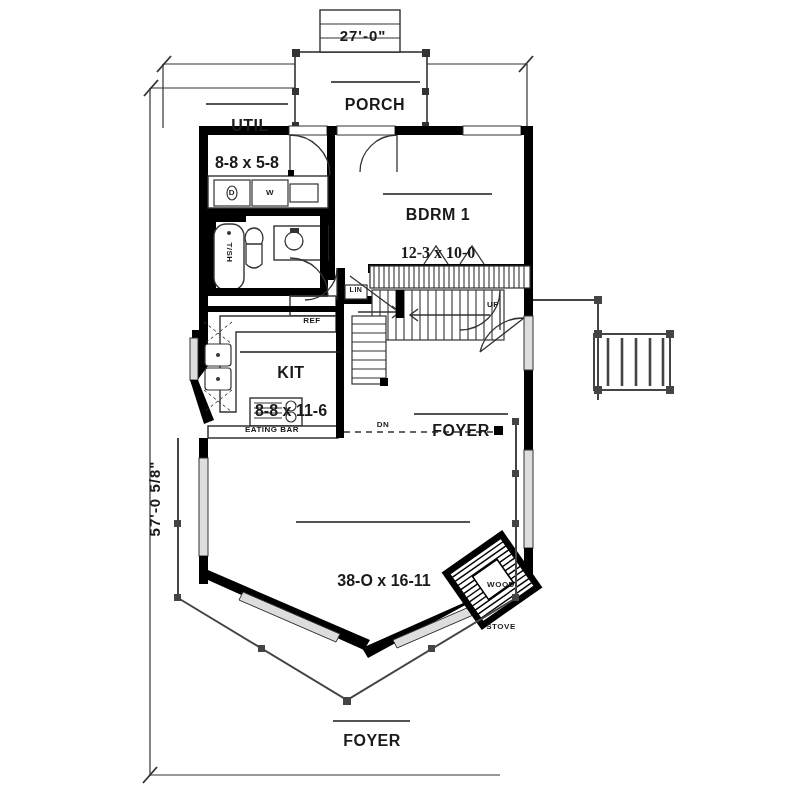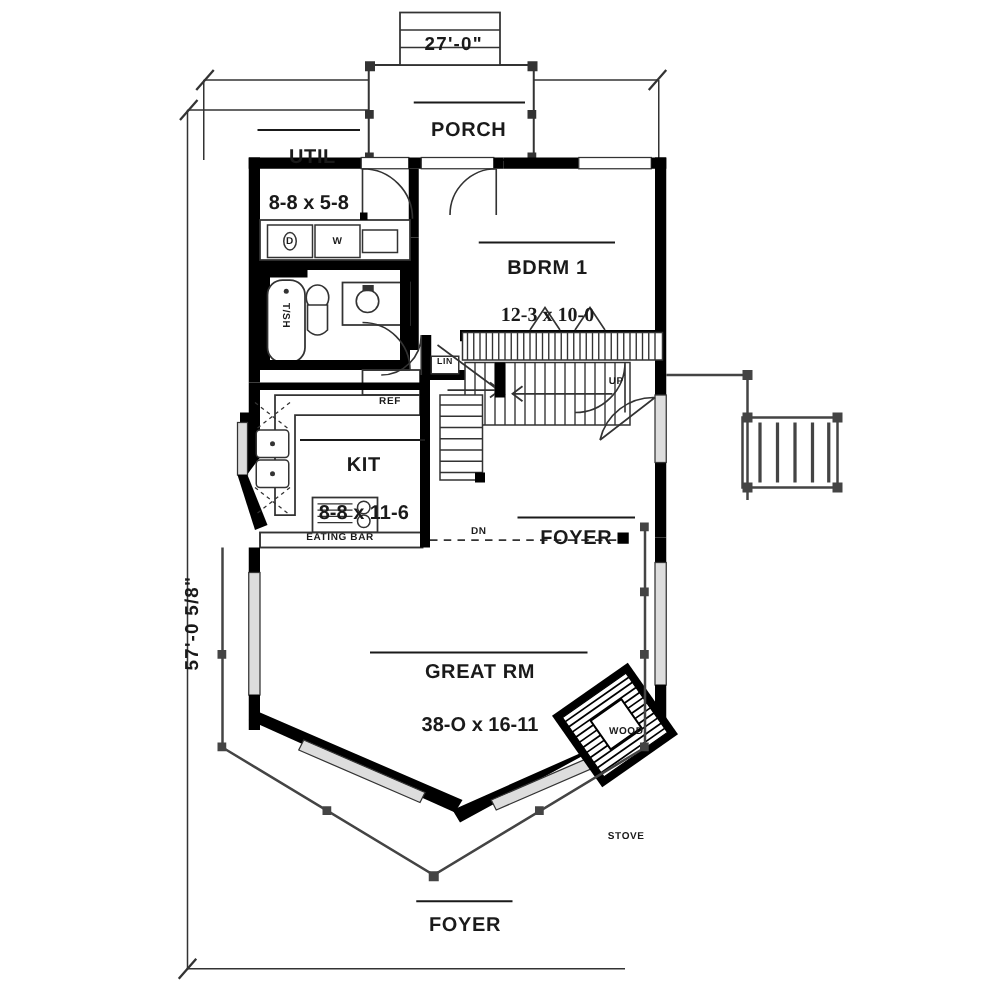--- a/index.html
+++ b/index.html
@@ -347,35 +347,34 @@
   <div class="lbl room-dim" style="left:205px;top:106px;width:84px;">8-8 x 5-8</div>
 
   <div class="lbl room-name" style="left:383px;top:168px;width:110px;">BDRM 1</div>
   <div class="lbl room-dim" style="left:382px;top:196px;width:112px;font-family:Liberation Serif, serif;">12-3 x 10-0</div>
 
   <div class="lbl room-name" style="left:248px;top:326px;width:86px;">KIT</div>
   <div class="lbl room-dim" style="left:240px;top:354px;width:102px;">8-8 x 11-6</div>
 
   <div class="lbl room-name" style="left:411px;top:384px;width:100px;">FOYER</div>
 
-  <div class="lbl room-name" style="left:296px;top:491px;width:176px;">GREAT RM</div>
   <div class="lbl room-dim" style="left:300px;top:524px;width:168px;">38-O x 16-11</div>
 
   <div class="lbl room-name" style="left:332px;top:694px;width:80px;">FOYER</div>
 
   <div class="lbl tiny" style="left:224px;top:188px;width:16px;">D</div>
   <div class="lbl tiny" style="left:262px;top:188px;width:16px;">W</div>
 
   <div class="lbl tiny rot90" style="left:212px;top:248px;width:34px;">T/SH</div>
 
   <div class="lbl tiny" style="left:294px;top:298px;width:36px;margin-top:18px;">REF</div>
 
   <div class="lbl tiny" style="left:222px;top:425px;width:100px;">EATING BAR</div>
 
   <div class="lbl tiny2" style="left:345px;top:286px;width:22px;">LIN</div>
 
   <div class="lbl tiny" style="left:472px;top:580px;width:58px;">WOOD</div>
-  <div class="lbl tiny" style="left:472px;top:622px;width:58px;margin-top:42px;">STOVE</div>
+  <div class="lbl tiny" style="left:472px;top:622px;width:58px;">STOVE</div>
 
   <div class="lbl tiny" style="left:482px;top:300px;width:22px;">UP</div>
   <div class="lbl tiny" style="left:372px;top:376px;width:22px;margin-top:44px;">DN</div>
 
 </div>
 
 </body></html>

